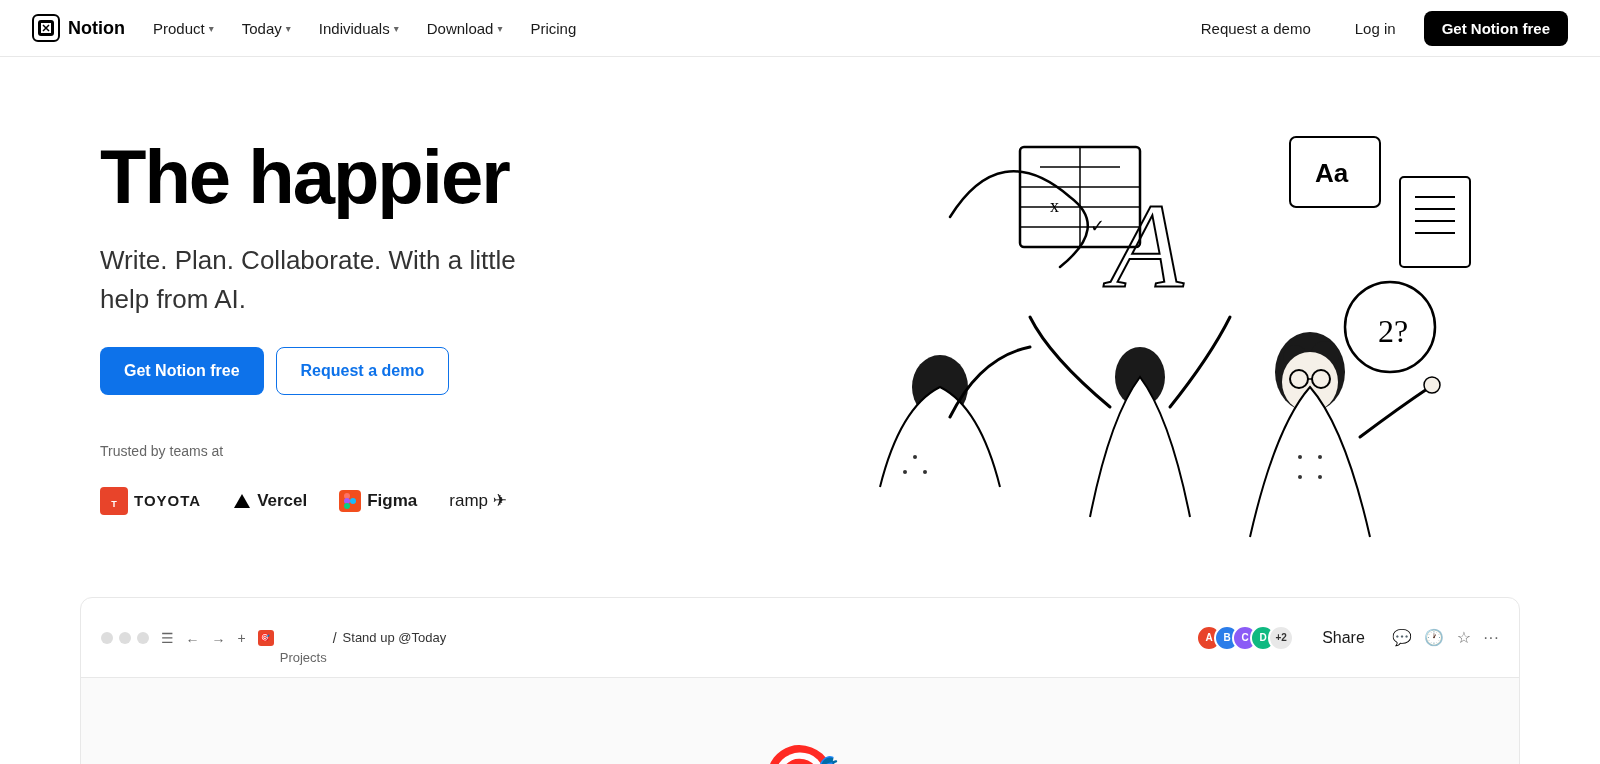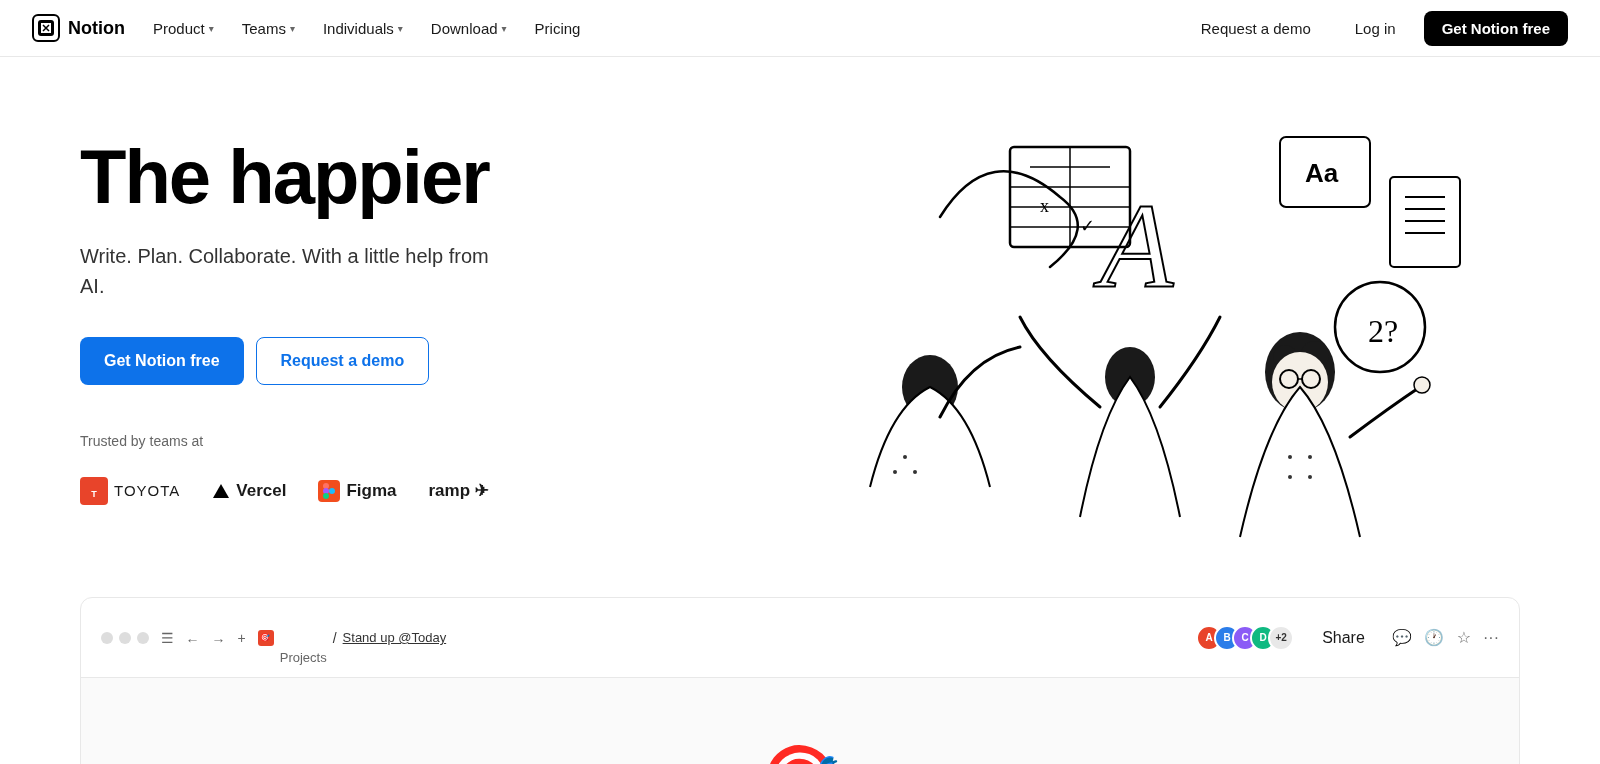--- a/index.html
+++ b/index.html
@@ -91,42 +91,42 @@
       color: #fff;
       font-size: 15px;
       font-weight: 600;
       cursor: pointer;
     }
 
     
     .hero {
       display: flex;
       align-items: flex-start;
-      padding: 60px 80px 0 80px;
+      padding: 60px 80px 0 100px;
       min-height: 490px;
       position: relative;
       overflow: hidden;
     }
     .hero-left {
       flex: 0 0 580px;
       padding-top: 20px;
     }
     .hero-title {
       font-size: 76px;
       font-weight: 900;
       line-height: 1.05;
       color: #000;
       letter-spacing: -2px;
       margin-bottom: 24px;
     }
     .hero-subtitle {
-      font-size: 20px;
+      font-size: 26px;
       color: #333;
       line-height: 1.5;
-      margin-bottom: 36px;
+      margin-bottom: 28px;
       max-width: 420px;
     }
     .hero-buttons {
       display: flex;
       gap: 12px;
       margin-bottom: 48px;
     }
     .btn-hero-primary {
       padding: 14px 24px;
       border-radius: 8px;
@@ -229,21 +229,21 @@
       height: 16px;
       border-radius: 3px;
       background: #e8442a;
       display: flex;
       align-items: center;
       justify-content: center;
       color: #fff;
       font-size: 8px;
     }
     .breadcrumb-page { color: #666; font-size: 13px; margin-top: 40px; }
-    .breadcrumb-sub { color: #333; font-size: 13px; text-decoration: underline; }
+    .breadcrumb-sub { color: #333; font-size: 13px; }
     .app-preview-right {
       margin-left: auto;
       display: flex;
       align-items: center;
       gap: 12px;
     }
     .avatars {
       display: flex;
     }
     .avatar {
@@ -300,21 +300,21 @@
     </div>
     <span>Notion</span>
   </a>
 
   <div class="nav-links">
     <button class="nav-link">
       <span>Product</span>
       <span class="chevron">▾</span>
     </button>
     <button class="nav-link">
-      <span>Teams</span>
+      <span>Today</span>
       <span class="chevron">▾</span>
     </button>
     <button class="nav-link">
       <span>Individuals</span>
       <span class="chevron">▾</span>
     </button>
     <button class="nav-link">
       <span>Download</span>
       <span class="chevron">▾</span>
     </button>
@@ -342,21 +342,21 @@
     </div>
     <div class="trusted-section">
       <p class="trusted-label">Trusted by teams at</p>
       <div class="trusted-logos">
 
         <div class="logo-item">
           <svg class="toyota-icon" viewBox="0 0 28 28">
             <rect width="28" height="28" rx="4" fill="#e8442a"></rect>
             <text x="14" y="20" text-anchor="middle" fill="white" font-size="9" font-weight="bold">T</text>
           </svg>
-          <span style="font-size:15px;letter-spacing:1px;font-weight:400;">TOYOTA</span>
+          <span style="font-size:15px;letter-spacing:1px;font-weight:700;">TOYOTA</span>
         </div>
 
         <div class="logo-item">
           <svg width="18" height="18" viewBox="0 0 18 18">
             <polygon points="9,2 17,16 1,16" fill="#000"></polygon>
           </svg>
           <span style="font-size:17px;font-weight:700;">Vercel</span>
         </div>
 
         <div class="logo-item">
@@ -365,21 +365,21 @@
             <circle cx="8" cy="6" r="3" fill="#ff7262"></circle>
             <circle cx="14" cy="6" r="3" fill="#f24e1e"></circle>
             <circle cx="8" cy="11" r="3" fill="#a259ff"></circle>
             <circle cx="14" cy="11" r="3" fill="#1abcfe"></circle>
             <circle cx="8" cy="16" r="3" fill="#0acf83"></circle>
           </svg>
           <span style="font-size:17px;font-weight:600;">Figma</span>
         </div>
 
         <div class="logo-item">
-          <span style="font-size:17px;font-weight:700;">ramp ✈</span>
+          <span style="font-size:17px;font-weight:400;">ramp ✈</span>
         </div>
       </div>
     </div>
   </div>
 
   <div class="hero-right">
     <svg class="hero-illustration" viewBox="0 0 700 480" fill="none" xmlns="http://www.w3.org/2000/svg">
 
       <rect x="270" y="30" width="120" height="100" rx="4" stroke="#000" stroke-width="2.5" fill="white"></rect>
       <line x1="290" y1="50" x2="370" y2="50" stroke="#000" stroke-width="1.5"></line>

